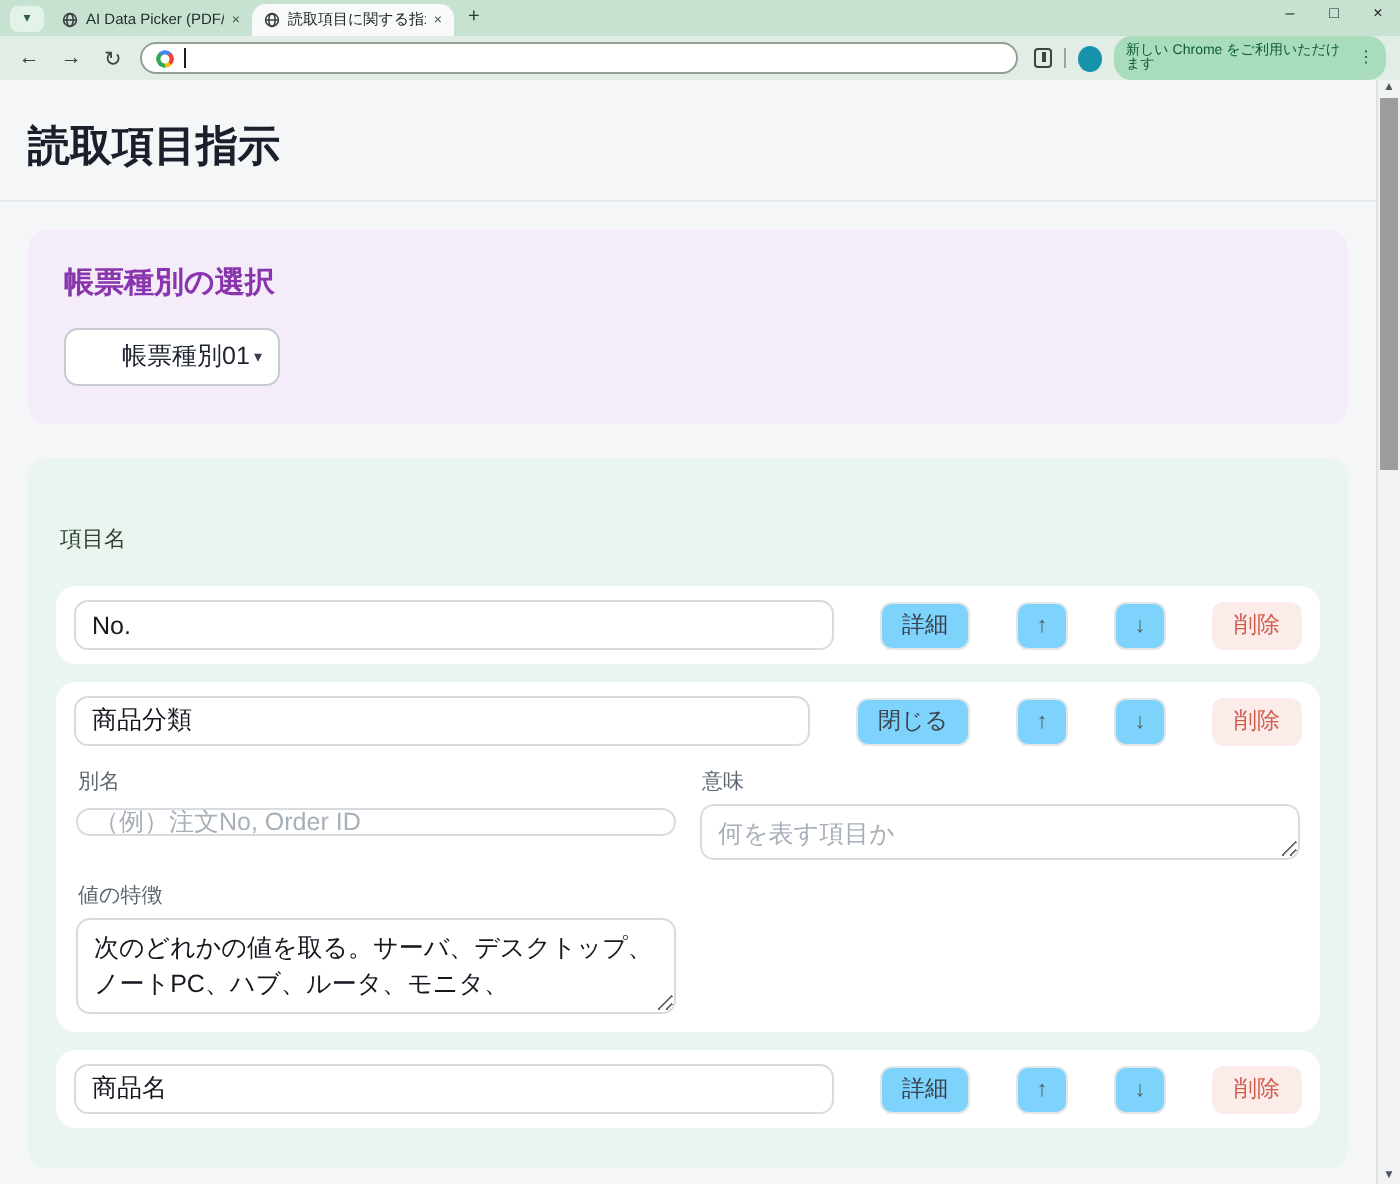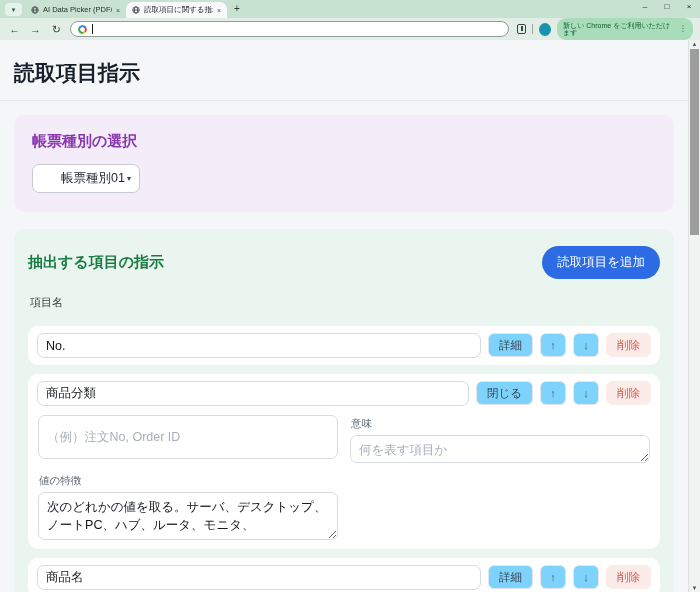--- a/index.html
+++ b/index.html
@@ -59,34 +59,34 @@
   .select .chev { font-size:8px; color:#394049; }
 
   .card-green { margin-top:17px; background:#e9f5ee; border-radius:10px; padding:17px 14px 20px; }
   .green-head { display:flex; justify-content:space-between; align-items:center; }
   .card-green h2 { font-size:15px; color:#187a42; }
   .add-btn { background:#2c6be4; color:#fff; border:none; border-radius:17px;
              padding:8px 15px; font-size:12.5px; }
   .field-label { margin:16px 2px 16px; font-size:11px; color:#2e4034; }
 
   .item-card { background:#fff; border-radius:10px; padding:7px 9px; margin-top:9px; }
-  .item-head { display:flex; gap:7px; }
+  .item-head { display:flex; align-items:center; gap:23px; }
   .name-input { flex:1; min-width:0; height:25px; border:1px solid #d7dbe0; border-radius:7px;
                 padding:0 8px; font-size:12.5px; color:#15181e; background:#fff;
                 font-family:"Liberation Sans",sans-serif; }
   .btn { height:24px; padding:0 10px; background:#7dd3fc; border:1px solid #e3e6e8;
          border-radius:6px; font-size:11.5px; color:#3a424d; flex:none;
          font-family:"Liberation Sans",sans-serif; }
   .btn.arrow { width:26px; padding:0; font-size:11px; color:#555d66; }
   .btn.delete { background:#fcece9; border-color:#fcece9; color:#d15b4f; }
 
   .detail-grid { display:grid; grid-template-columns:1fr 1fr; column-gap:12px; row-gap:9px;
                  margin-top:9px; padding:0 1px 2px; }
   .fgroup label { display:block; font-size:10.5px; color:#5c6670; margin:2px 1px 4px; }
-  .detail-input { width:100%; height:44px; border:1px solid #d7dbe0; border-radius:7px;
+  .detail-input { width:100%; height:14px; border:1px solid #d7dbe0; border-radius:7px;
                   padding:0 8px; font-size:12.5px; color:#6d28d9;
                   font-family:"Liberation Sans",sans-serif; }
   .detail-ta { width:100%; height:28px; border:1px solid #d7dbe0; border-radius:7px;
                padding:5px 8px; font-size:12.5px; color:#15181e; line-height:1.45;
                font-family:"Liberation Sans",sans-serif; resize:both; display:block; }
   .detail-ta.tall { height:48px; }
   ::placeholder { color:#a7afb8; opacity:1; }
 
   
   .scrollbar { position:absolute; top:40px; right:0; width:12px; bottom:0;
@@ -162,24 +162,20 @@
 
     <section class="card-purple">
       <h2>帳票種別の選択</h2>
       <div class="select">
         <span>帳票種別01</span>
         <span class="chev">▾</span>
       </div>
     </section>
 
     <section class="card-green">
-      <div class="green-head">
-        <h2>抽出する項目の指示</h2>
-        <button class="add-btn">読取項目を追加</button>
-      </div>
       <div class="field-label">項目名</div>
 
       <div class="item-card">
         <div class="item-head">
           <input class="name-input" value="No." style="">
           <button class="btn">詳細</button>
           <button class="btn arrow">↑</button>
           <button class="btn arrow">↓</button>
           <button class="btn delete">削除</button>
         </div>
@@ -188,20 +184,21 @@
       <div class="item-card">
         <div class="item-head">
           <input class="name-input" value="商品分類" style="">
           <button class="btn">閉じる</button>
           <button class="btn arrow">↑</button>
           <button class="btn arrow">↓</button>
           <button class="btn delete">削除</button>
         </div>
         <div class="detail-grid">
           <div class="fgroup">
+            <label>別名</label>
             <input class="detail-input" placeholder="（例）注文No, Order ID" style="">
           </div>
           <div class="fgroup">
             <label>意味</label>
             <textarea class="detail-ta" placeholder="何を表す項目か" style=""></textarea>
           </div>
           <div class="fgroup">
             <label>値の特徴</label>
             <textarea class="detail-ta tall" style="">次のどれかの値を取る。サーバ、デスクトップ、ノートPC、ハブ、ルータ、モニタ、</textarea>
           </div>

